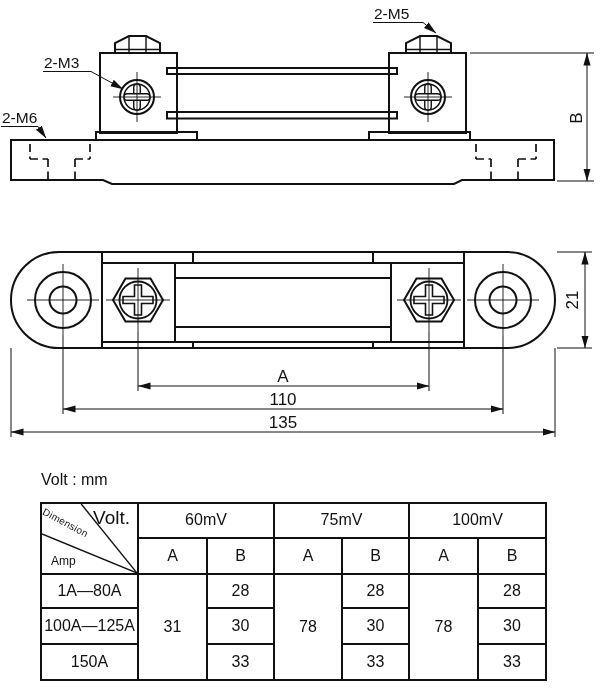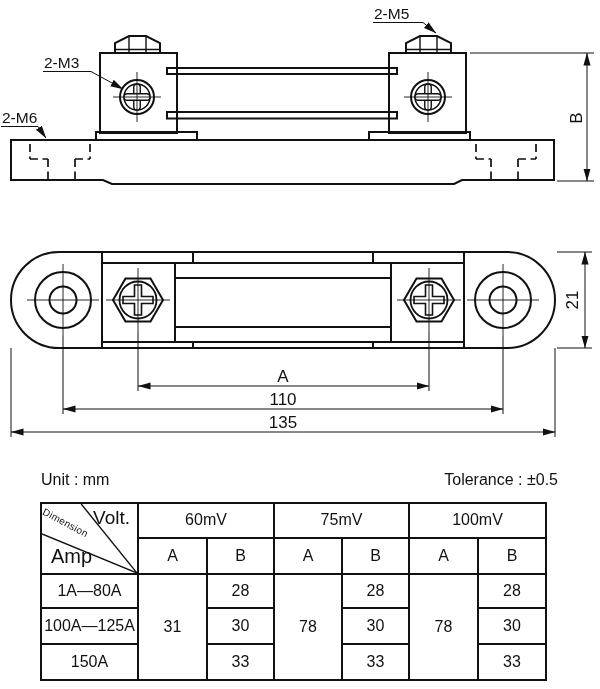--- a/index.html
+++ b/index.html
@@ -11,21 +11,21 @@
   #plan-view{top:200px;}
   .note{position:absolute;font-size:16px;color:#111;}
   #unit-note{left:41px;top:471px;}
   #tol-note{right:42px;top:471px;}
   table.spec{position:absolute;left:40px;top:502px;border-collapse:collapse;table-layout:fixed;}
   table.spec td{border:2px solid #111;text-align:center;vertical-align:middle;
                 font-size:16px;padding:0;background:#fff;}
   td.corner{position:relative;}
   td.corner svg{position:absolute;inset:0;width:100%;height:100%;}
   .corner-volt{position:absolute;top:3px;right:7px;font-size:19px;}
-  .corner-amp{position:absolute;bottom:5px;left:9px;font-size:20px;}
+  .corner-amp{position:absolute;bottom:5px;left:9px;font-size:12px;}
   .corner-dim{position:absolute;top:2px;left:4px;font-size:10px;
               transform:rotate(28deg);transform-origin:left top;letter-spacing:.3px;}
 </style>
 </head>
 <body>
 
 <div id="stage">
 
   <svg id="side-view" width="600" height="200" viewBox="0 0 600 200">
     <defs>
@@ -154,22 +154,21 @@
       <text x="283" y="228" font-size="17" text-anchor="middle">135</text>
     </g>
 
     <g>
       <path d="M557,52 H592 M557,148 H592" stroke="#111" stroke-width="1" fill="none"></path>
       <path d="M585,52 V148" stroke="#111" stroke-width="1" fill="none" marker-start="url(#ah2)" marker-end="url(#ah2)"></path>
       <text x="573" y="105" font-size="17" text-anchor="middle" transform="rotate(-90 573 100)">21</text>
     </g>
   </svg>
 
-  <div class="note" id="unit-note">Unit : mm</div>
-  <div class="note" id="tol-note">Tolerance : ±0.5</div>
+  <div class="note" id="unit-note">Volt : mm</div>
 
   <table class="spec">
     <colgroup>
       <col style="width:97px">
         <col style="width:69px">
         <col style="width:67px">
       <col style="width:68px">
         <col style="width:67px">
         <col style="width:69px">
         <col style="width:68px">

